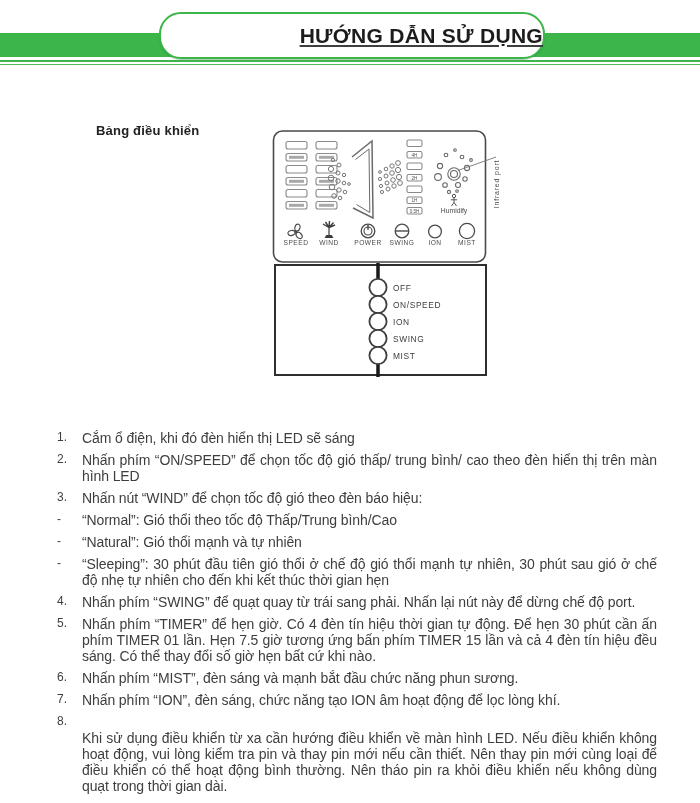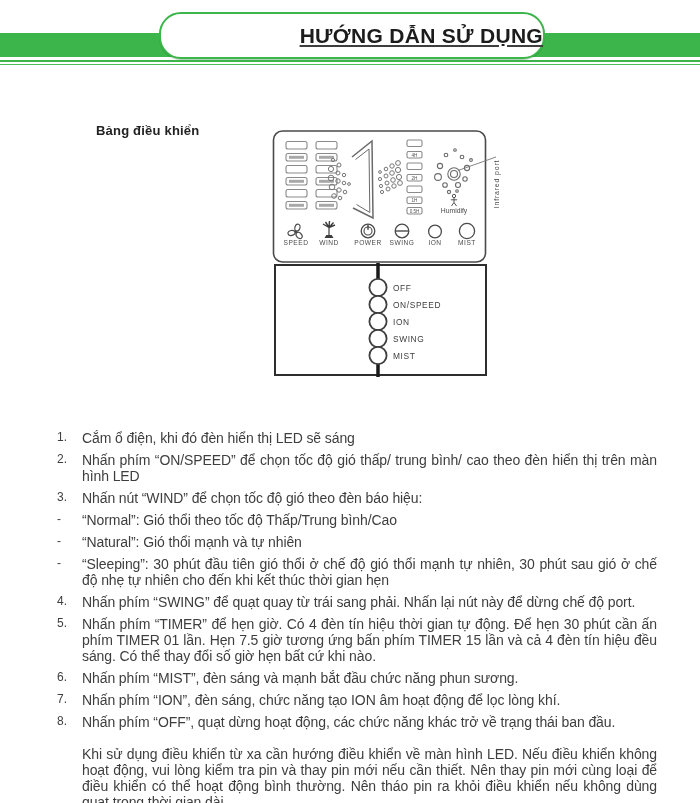--- a/index.html
+++ b/index.html
@@ -246,17 +246,16 @@
     <span class="marker">6.</span>
     <div class="txt">Nhấn phím “MIST”, đèn sáng và mạnh bắt đầu chức năng phun sương.</div>
   </div>
   <div class="li">
     <span class="marker">7.</span>
     <div class="txt">Nhấn phím “ION”, đèn sáng, chức năng tạo ION âm hoạt động để lọc lòng khí.</div>
   </div>
   <div class="li">
     <span class="marker">8.</span>
     <div class="txt">
-      <div>Nhấn phím “OFF”, quạt dừng hoạt động, các chức năng khác trở về trạng thái ban đầu.</div>
       <div class="note">Khi sử dụng điều khiển từ xa cần hướng điều khiển về màn hình LED. Nếu điều khiển không hoạt động, vui lòng kiểm tra pin và thay pin mới nếu cần thiết. Nên thay pin mới cùng loại để điều khiển có thể hoạt động bình thường. Nên tháo pin ra khỏi điều khiển nếu không dùng quạt trong thời gian dài.</div>
     </div>
   </div>
 </div>
 
 </body></html>

